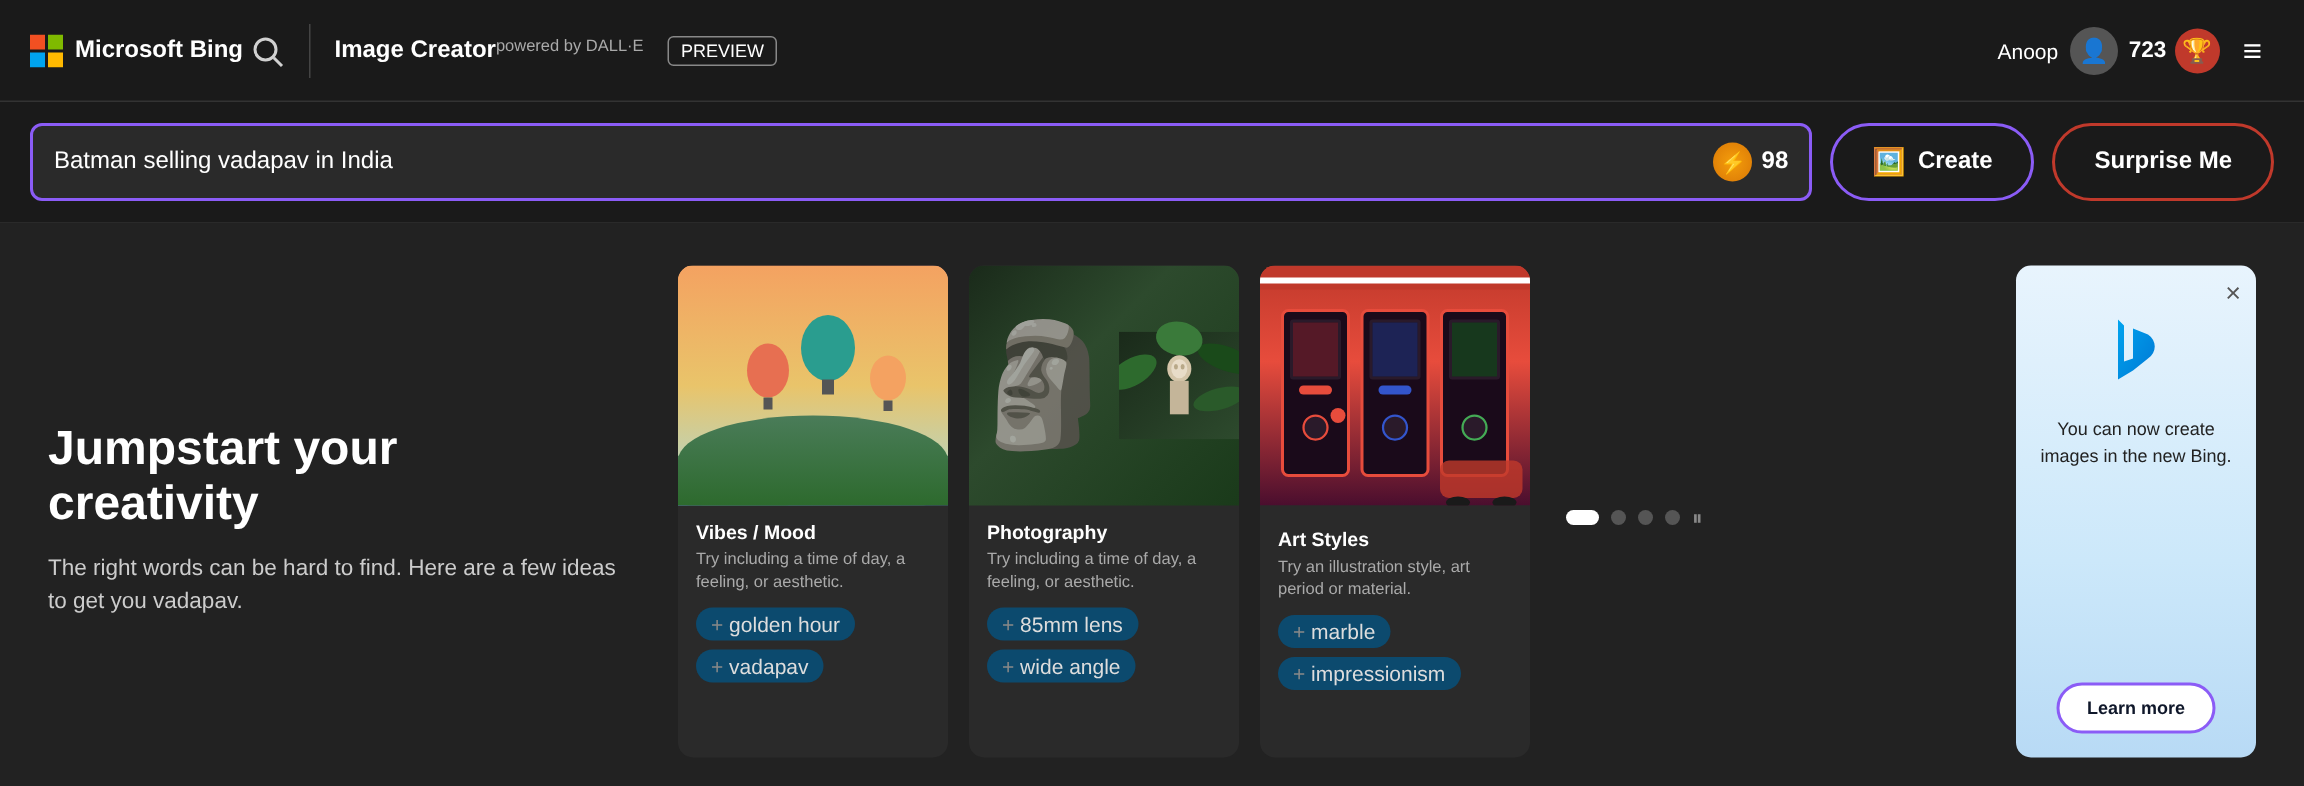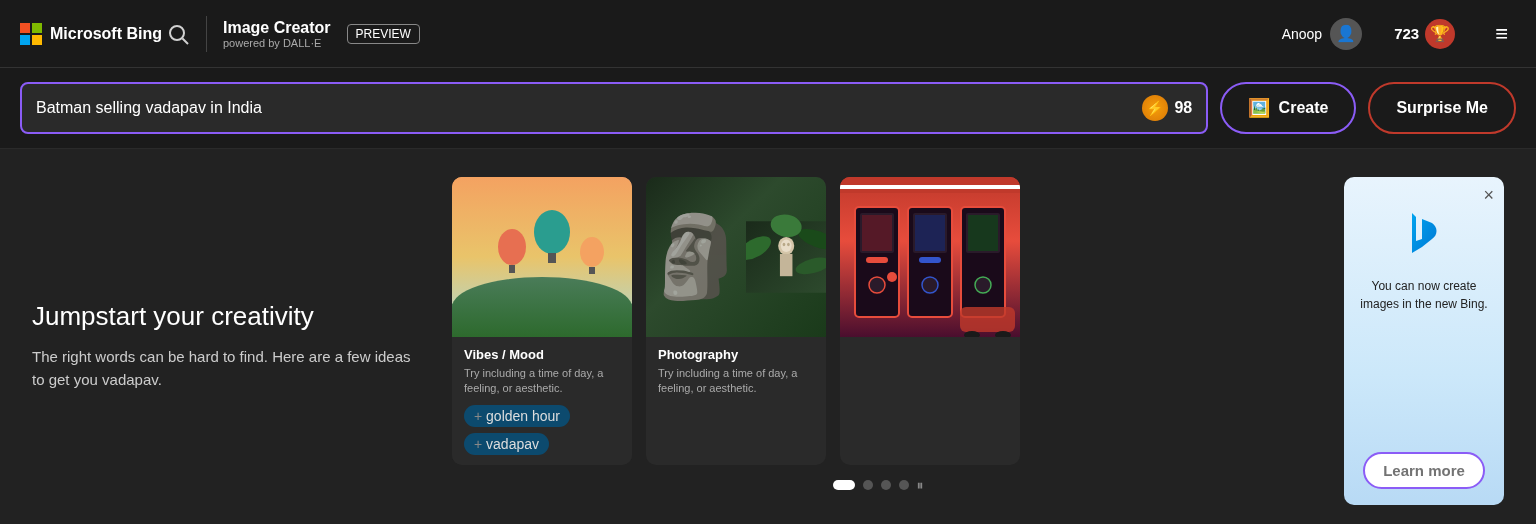--- a/index.html
+++ b/index.html
@@ -46,21 +46,21 @@
       opacity: 0.8;
     }
     .divider-vertical {
       width: 1px;
       height: 36px;
       background: #444;
       margin: 0 12px;
     }
     .image-creator-title {
       display: flex;
-      flex-direction: column;
+      flex-direction: row;
     }
     .ic-main {
       font-size: 16px;
       font-weight: 600;
       color: #fff;
     }
     .ic-sub {
       font-size: 11px;
       color: #aaa;
     }
@@ -69,21 +69,21 @@
       border-radius: 4px;
       padding: 2px 8px;
       font-size: 12px;
       color: #fff;
       margin-left: 12px;
     }
     .header-right {
       margin-left: auto;
       display: flex;
       align-items: center;
-      gap: 32px;
+      gap: 7px;
     }
     .user-section {
       display: flex;
       align-items: center;
       gap: 8px;
       font-size: 14px;
       color: #fff;
       cursor: pointer;
     }
     .user-avatar {
@@ -215,37 +215,37 @@
 
     
     .left-section {
       flex: 0 0 380px;
       display: flex;
       flex-direction: column;
       justify-content: center;
       padding-top: 10px;
     }
     .jumpstart-title {
-      font-size: 26px;
-      font-weight: 400;
+      font-size: 32px;
+      font-weight: 700;
       color: #fff;
       margin-bottom: 14px;
     }
     .jumpstart-desc {
       font-size: 15px;
       color: #ccc;
       line-height: 1.5;
     }
 
     
     .cards-section {
       flex: 1;
       display: flex;
-      flex-direction: column;
-      gap: 4px;
+      flex-direction: row;
+      gap: 24px;
     }
     .cards-row {
       display: flex;
       gap: 14px;
     }
     .card {
       width: 180px;
       border-radius: 10px;
       overflow: hidden;
       background: #2a2a2a;
@@ -378,23 +378,23 @@
       text-align: center;
       line-height: 1.5;
       margin-bottom: 16px;
       flex: 1;
     }
     .ad-learn-btn {
       background: #fff;
       border: 2px solid #8b5cf6;
       border-radius: 20px;
       padding: 8px 18px;
-      font-size: 15px;
+      font-size: 12px;
       font-weight: 700;
-      color: #737373;
+      color: #0f172a;
       cursor: pointer;
       white-space: nowrap;
     }
   </style>
 </head>
 <body>
 
 <header class="header">
   <div class="header-left">
     <div class="ms-bing-logo">
@@ -511,20 +511,24 @@
             <rect x="76" y="73" width="28" height="50" fill="#c4b599"></rect>
             <ellipse cx="90" cy="55" rx="12" ry="14" fill="#e8dcc8"></ellipse>
 
             <ellipse cx="85" cy="52" rx="3" ry="4" fill="#b8a888"></ellipse>
             <ellipse cx="95" cy="52" rx="3" ry="4" fill="#b8a888"></ellipse>
           </svg>
         </div>
         <div class="card-info">
           <div class="card-title">Photography</div>
           <div class="card-desc">Try including a time of day, a feeling, or aesthetic.</div>
+          <div class="card-tags">
+            <span class="card-tag">85mm lens</span>
+            <span class="card-tag">wide angle</span>
+          </div>
         </div>
       </div>
 
       <div class="card">
         <div>
           <svg width="180" height="160" viewBox="0 0 180 160">
             <defs>
               <linearGradient id="artbg" x1="0" y1="0" x2="0" y2="1">
                 <stop offset="0%" stop-color="#c0392b"></stop>
                 <stop offset="40%" stop-color="#e74c3c"></stop>
@@ -556,20 +560,28 @@
             <rect x="126" y="36" width="34" height="40" rx="2" fill="#2a1a2a"></rect>
             <rect x="128" y="38" width="30" height="36" fill="#000" opacity="0.7"></rect>
             <rect x="128" y="38" width="30" height="36" fill="#44ff66" opacity="0.2"></rect>
             <circle cx="143" cy="108" r="8" fill="#2a1a2a" stroke="#44aa55" stroke-width="1.5"></circle>
 
             <rect x="120" y="130" width="55" height="25" rx="6" fill="#c0392b" opacity="0.8"></rect>
             <ellipse cx="132" cy="158" rx="8" ry="4" fill="#1a1a1a"></ellipse>
             <ellipse cx="163" cy="158" rx="8" ry="4" fill="#1a1a1a"></ellipse>
           </svg>
         </div>
+        <div class="card-info">
+          <div class="card-title">Art Styles</div>
+          <div class="card-desc">Try an illustration style, art period or material.</div>
+          <div class="card-tags">
+            <span class="card-tag">marble</span>
+            <span class="card-tag">impressionism</span>
+          </div>
+        </div>
       </div>
 
     </div>
 
     <div class="pagination">
       <div class="dot active"></div>
       <div class="dot"></div>
       <div class="dot"></div>
       <div class="dot"></div>
       <span class="pause-icon">⏸</span>

